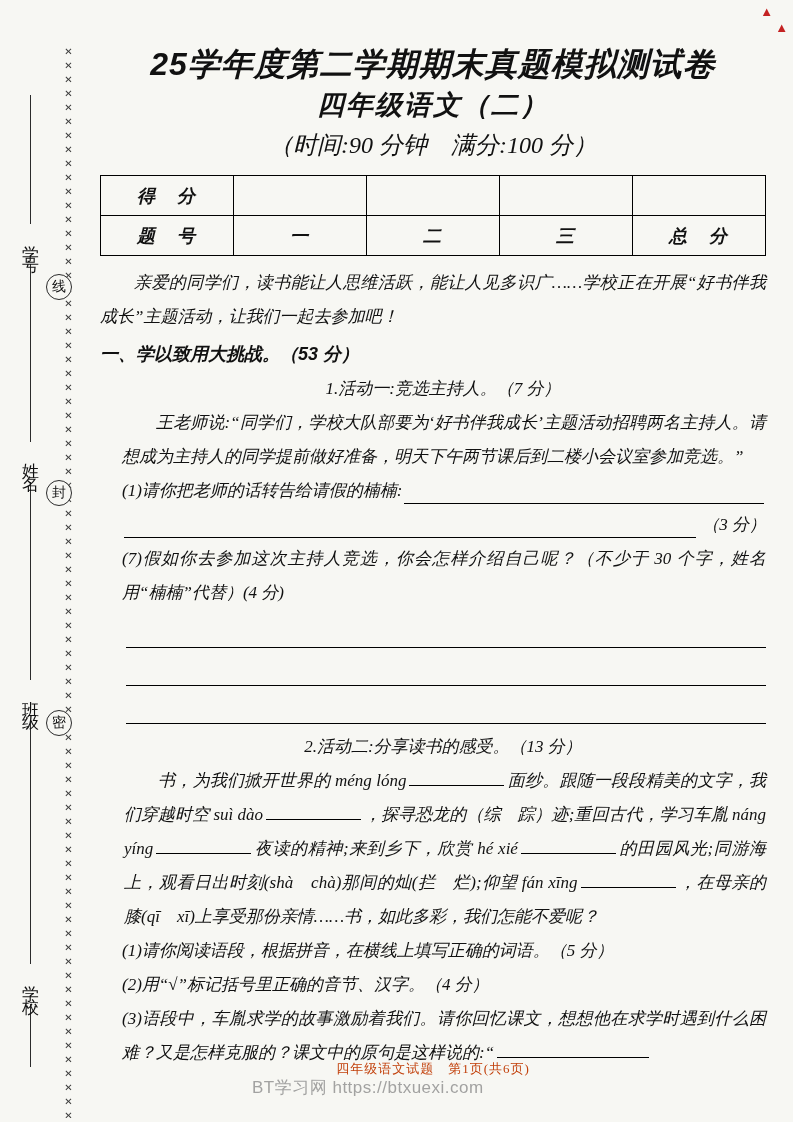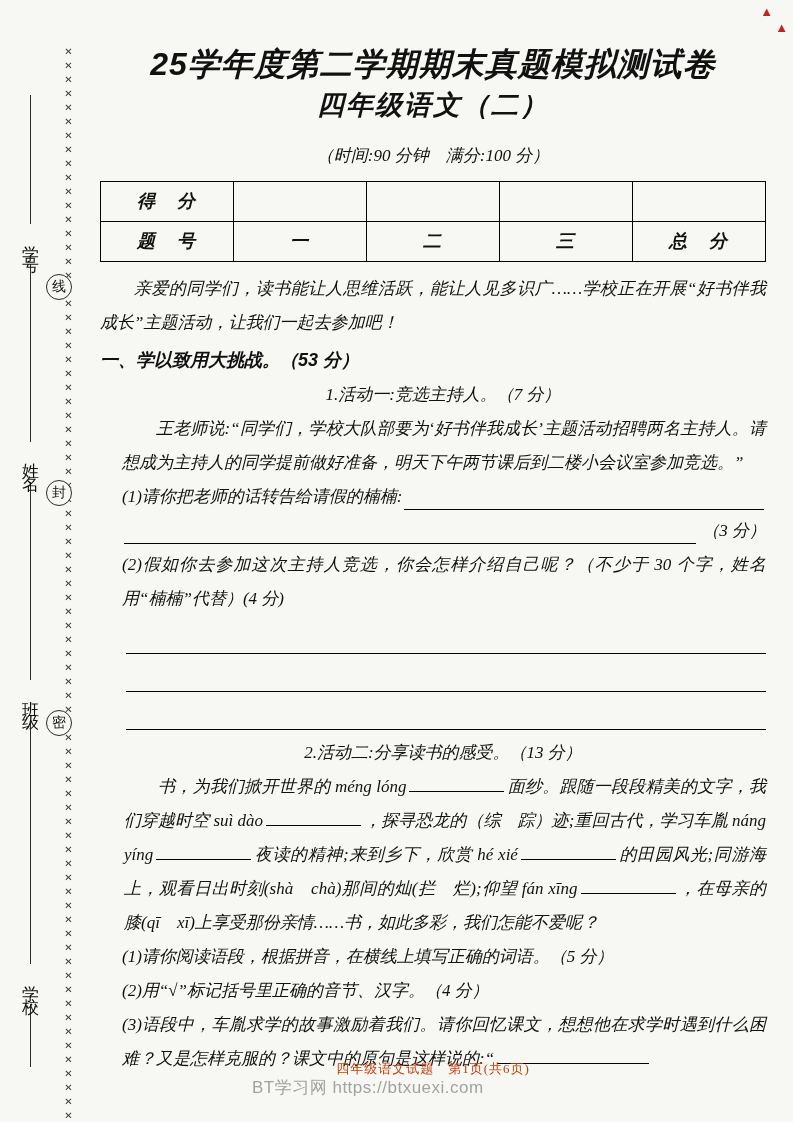--- a/index.html
+++ b/index.html
@@ -48,21 +48,21 @@
   }
   .title{
     font-family:"Liberation Sans","DejaVu Sans",sans-serif;
     font-weight:bold;font-size:32px;line-height:1.25;
     text-align:center;margin:10px 0 4px;letter-spacing:1px;
   }
   .subtitle{
     font-weight:bold;font-size:27px;line-height:1.3;
     text-align:center;margin:4px 0 2px;letter-spacing:2px;
   }
-  .meta{text-align:center;font-size:17px;line-height:1.5;margin:20px 0 12px;}
+  .meta{text-align:center;font-size:24px;line-height:1.5;margin:4px 0 12px;}
 
   table.score-table{
     width:100%;border-collapse:collapse;table-layout:fixed;
     margin:0 0 10px 0;
   }
   table.score-table td{
     border:1.6px solid #000;height:37px;text-align:center;
     font-size:18px;font-weight:bold;letter-spacing:2px;
   }
 
@@ -151,21 +151,21 @@
 
     <div class="q1row">
       <span class="lbl">(1)请你把老师的话转告给请假的楠楠:</span>
       <span class="fill"></span>
     </div>
     <div class="q1row">
       <span class="fill"></span>
       <span class="score">（3 分）</span>
     </div>
 
-    <p class="qpara">(2)假如你去参加这次主持人竞选，你会怎样介绍自己呢？（不少于 30 个字，姓名用“楠楠”代替）(4 分)</p>
+    <p class="qpara">(7)假如你去参加这次主持人竞选，你会怎样介绍自己呢？（不少于 30 个字，姓名用“楠楠”代替）(4 分)</p>
     <div class="ans-line"></div>
     <div class="ans-line"></div>
     <div class="ans-line"></div>
 
     <p class="act-title" style="margin-top:6px">2.活动二:分享读书的感受。（13 分）</p>
 
     <p class="passage"><span>书，为我们掀开世界的 méng lóng</span><span class="pblank"></span><span>面纱。跟随一段段精美的文字，我们穿越时空 suì dào</span><span class="pblank"></span><span>，探寻恐龙的（综　踪）迹;重回古代，学习车胤 náng yíng</span><span class="pblank"></span><span>夜读的精神;来到乡下，欣赏 hé xié</span><span class="pblank"></span><span>的田园风光;同游海上，观看日出时刻(shà　chà)那间的灿(拦　烂);仰望 fán xīng</span><span class="pblank"></span><span>，在母亲的膝(qī　xī)上享受那份亲情……书，如此多彩，我们怎能不爱呢？</span></p>
 
     <p class="qpara">(1)请你阅读语段，根据拼音，在横线上填写正确的词语。（5 分）</p>
     <p class="qpara">(2)用“√”标记括号里正确的音节、汉字。（4 分）</p>

